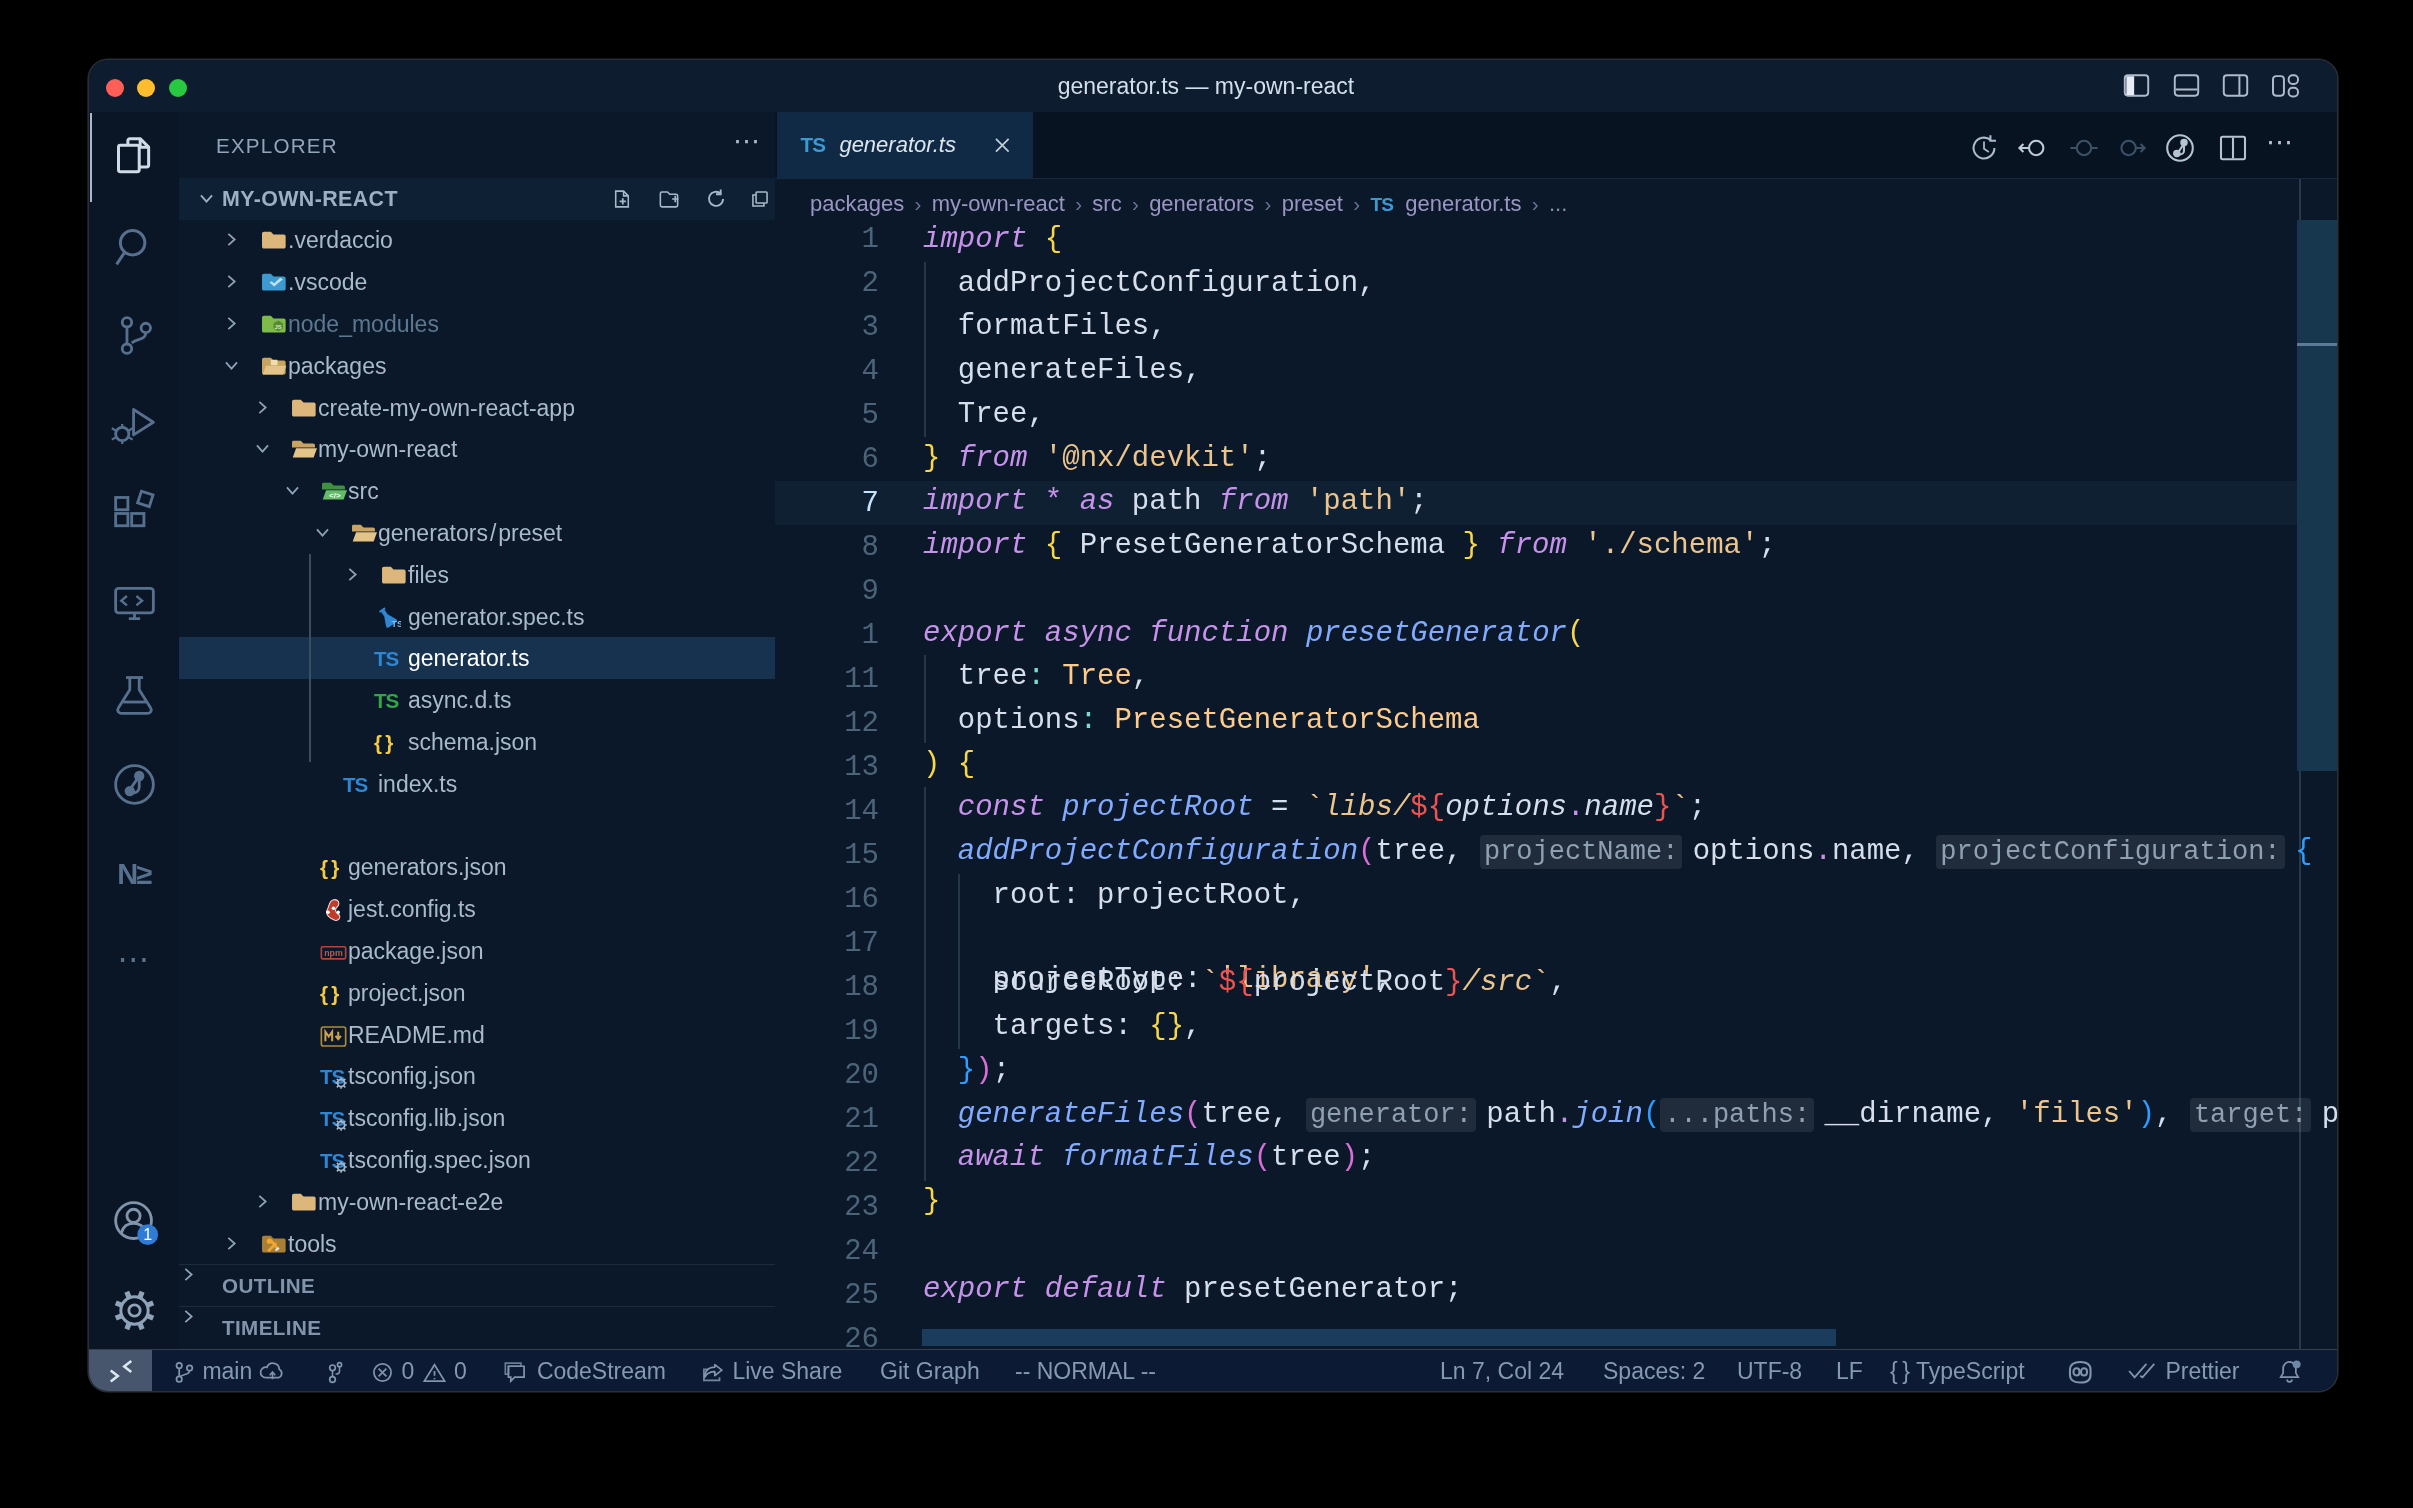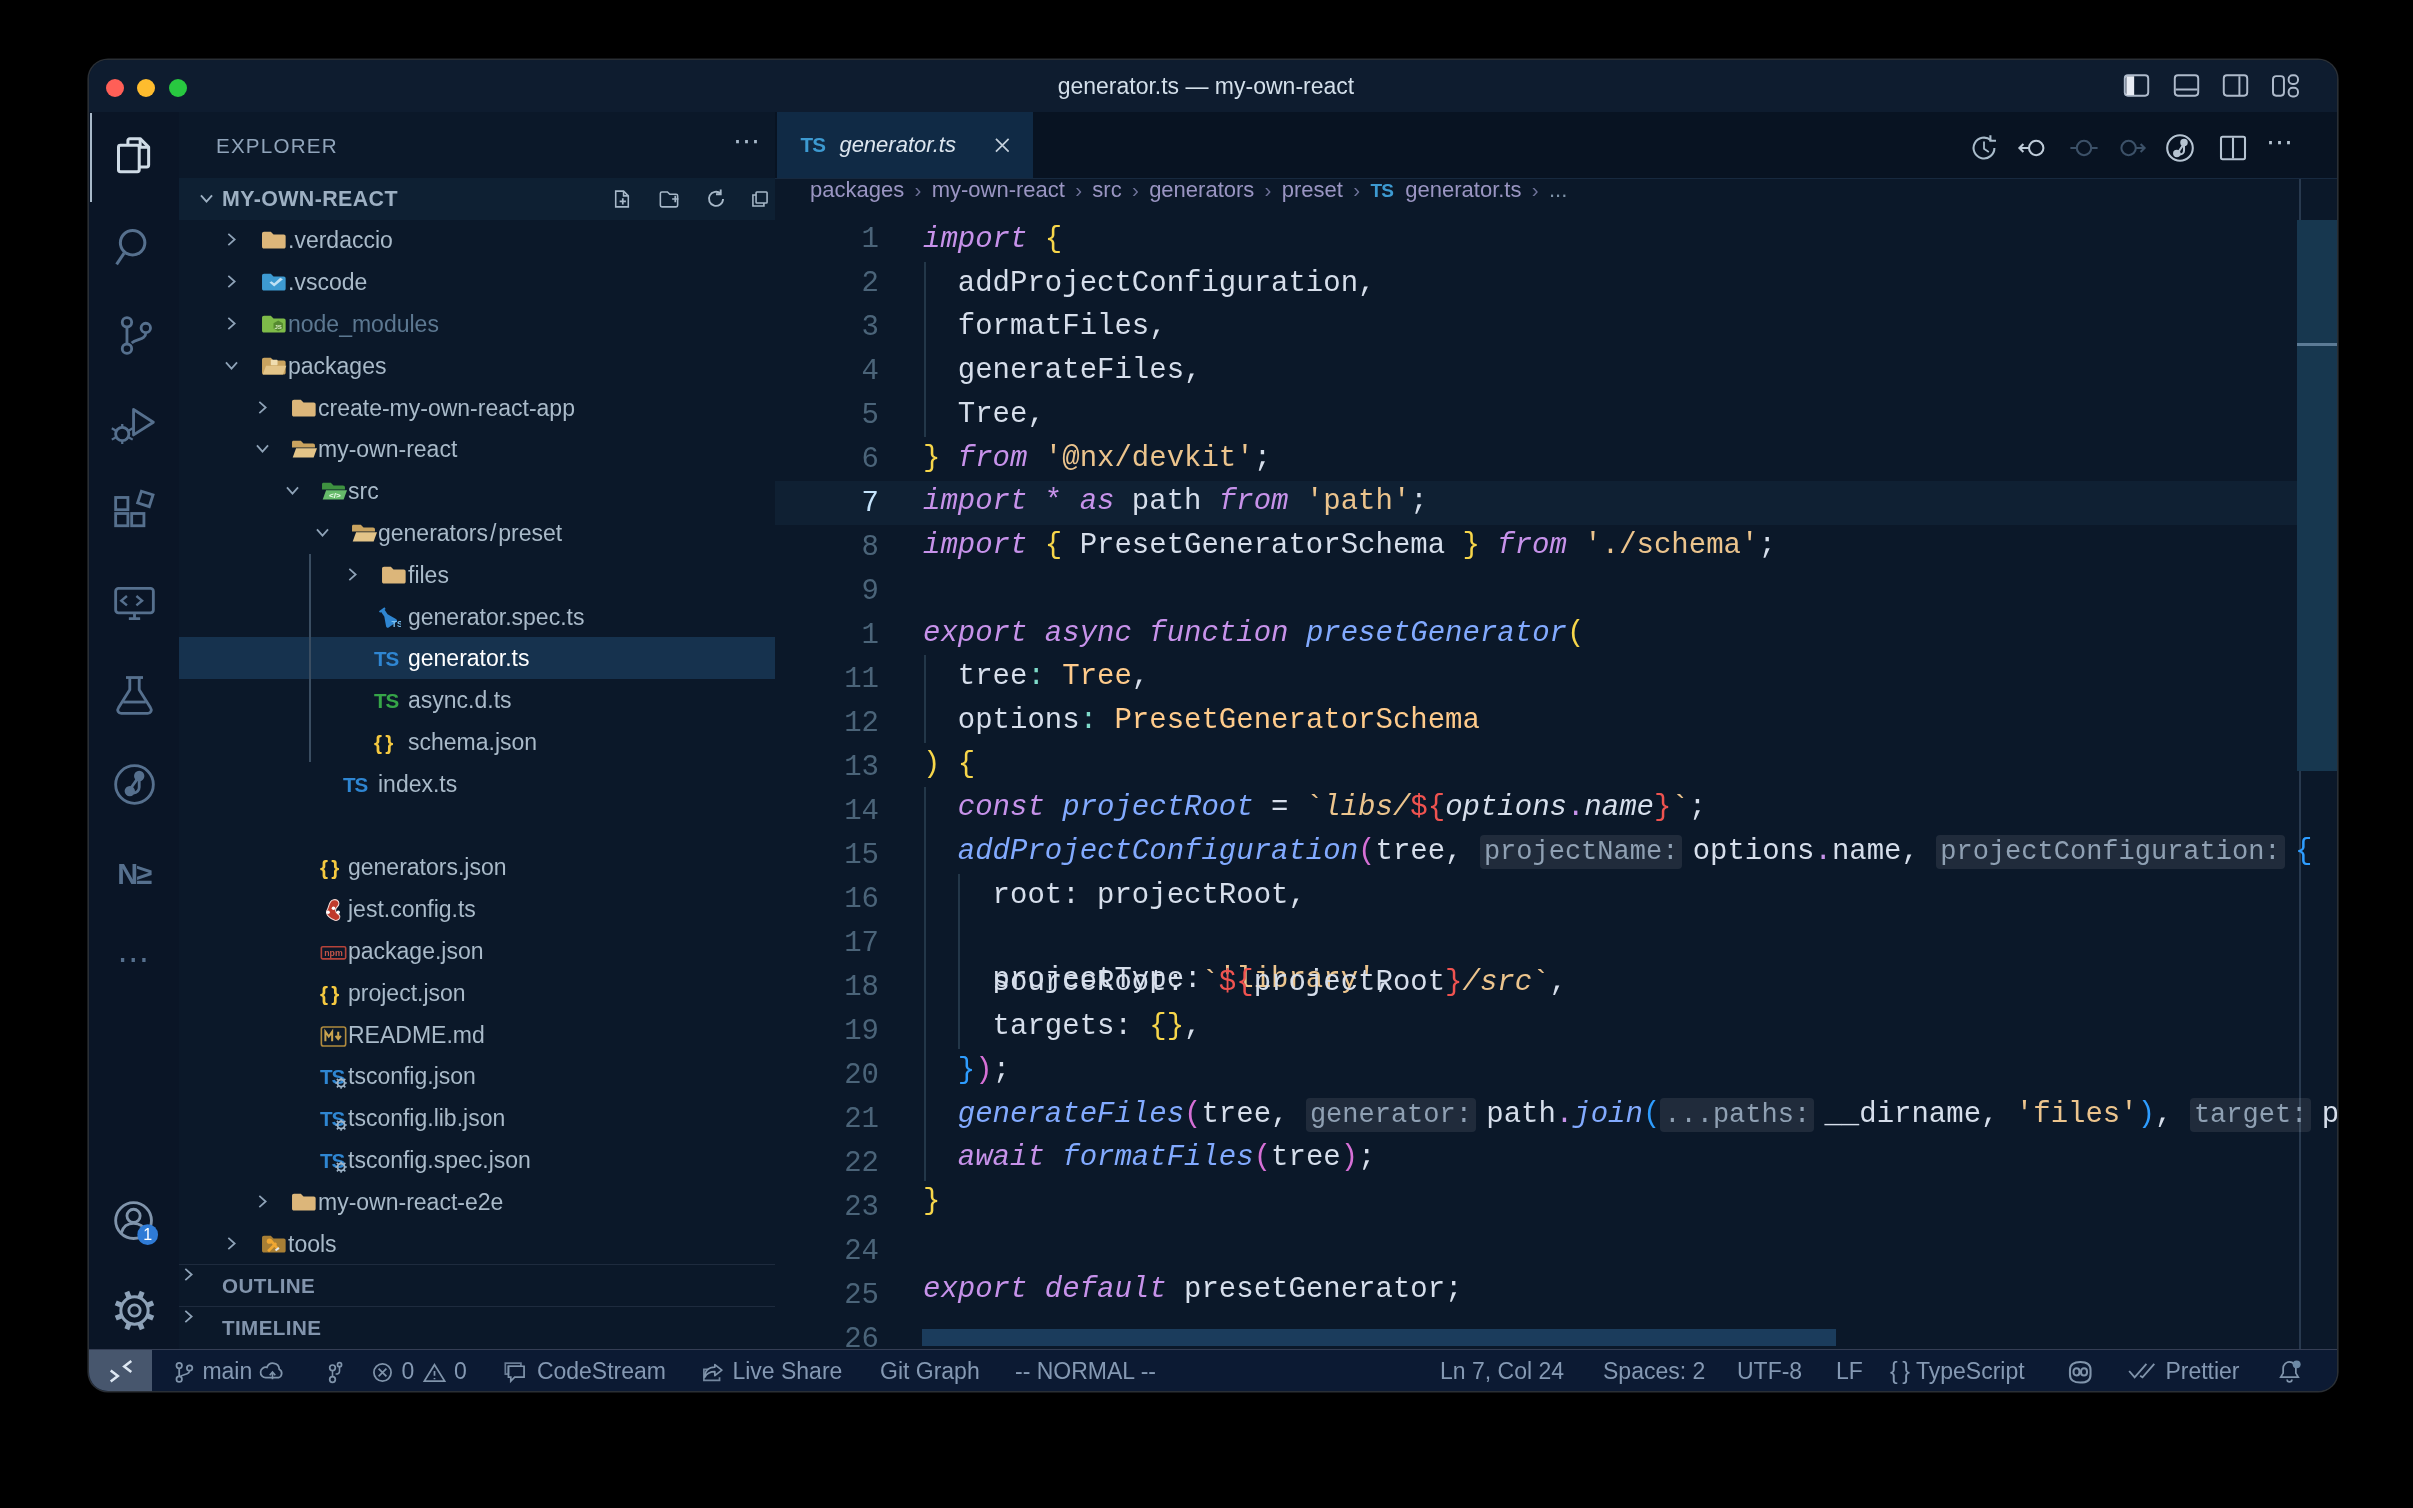--- a/index.html
+++ b/index.html
@@ -22,21 +22,21 @@
 .row .fico{position:absolute;top:8px;width:27px;height:27px}
 .sel{background:#16324e}
 .sel .lbl{color:#fff}
 .hdr2{position:absolute;left:0;width:100%;height:42px;border-top:1.6px solid rgba(160,180,205,.13)}
 .hdr2 .lbl{position:absolute;left:43px;top:0;height:42px;line-height:42px;font-size:20.6px;color:#8294ac;font-weight:bold;letter-spacing:0.4px}
 #guide1{position:absolute;left:130px;top:442px;width:1.6px;height:208px;background:#3a4d61}
 
 #editor{position:absolute;left:686px;top:52px;width:1562px;height:1237px;background:#0b1829}
 #tabrow{position:absolute;left:0;top:0;width:100%;height:67px;background:#081322;border-bottom:1.6px solid #17293f}
 #tab{position:absolute;left:2.4px;top:0;width:256px;height:66px;background:#102a45}
-#crumbs{position:absolute;left:35px;top:58px;height:40px;line-height:40px;font-size:22px;color:#9a95c2;white-space:nowrap}
+#crumbs{position:absolute;left:35px;top:72px;height:40px;line-height:40px;font-size:22px;color:#9a95c2;white-space:nowrap}
 #crumbs .sep{color:#6f739a;padding:0 10.3px;font-size:20.6px}
 #crumbs .tsmini{color:#3d9ad1;font-weight:bold;font-size:19px;letter-spacing:-0.8px}
 #hl7{position:absolute;left:0;top:369px;width:1562px;height:44px;background:#0f2033}
 #ruler{position:absolute;left:1524px;top:67px;width:1.6px;height:1170px;background:rgba(100,125,155,.33)}
 #gutter{position:absolute;left:0;top:106px;width:104px}
 .ln{height:44px;line-height:44px;text-align:right;font-family:"Liberation Mono",monospace;font-size:29px;color:#4b6479}
 .lnc{color:#c5e4fd}
 #code{position:absolute;left:148px;top:106px;width:1344px}
 .cl{position:absolute;left:0;height:44px;line-height:44px;font-family:"Liberation Mono",monospace;font-size:29px;white-space:pre;color:#d6deeb}
 .k{color:#c792ea;font-style:italic}

